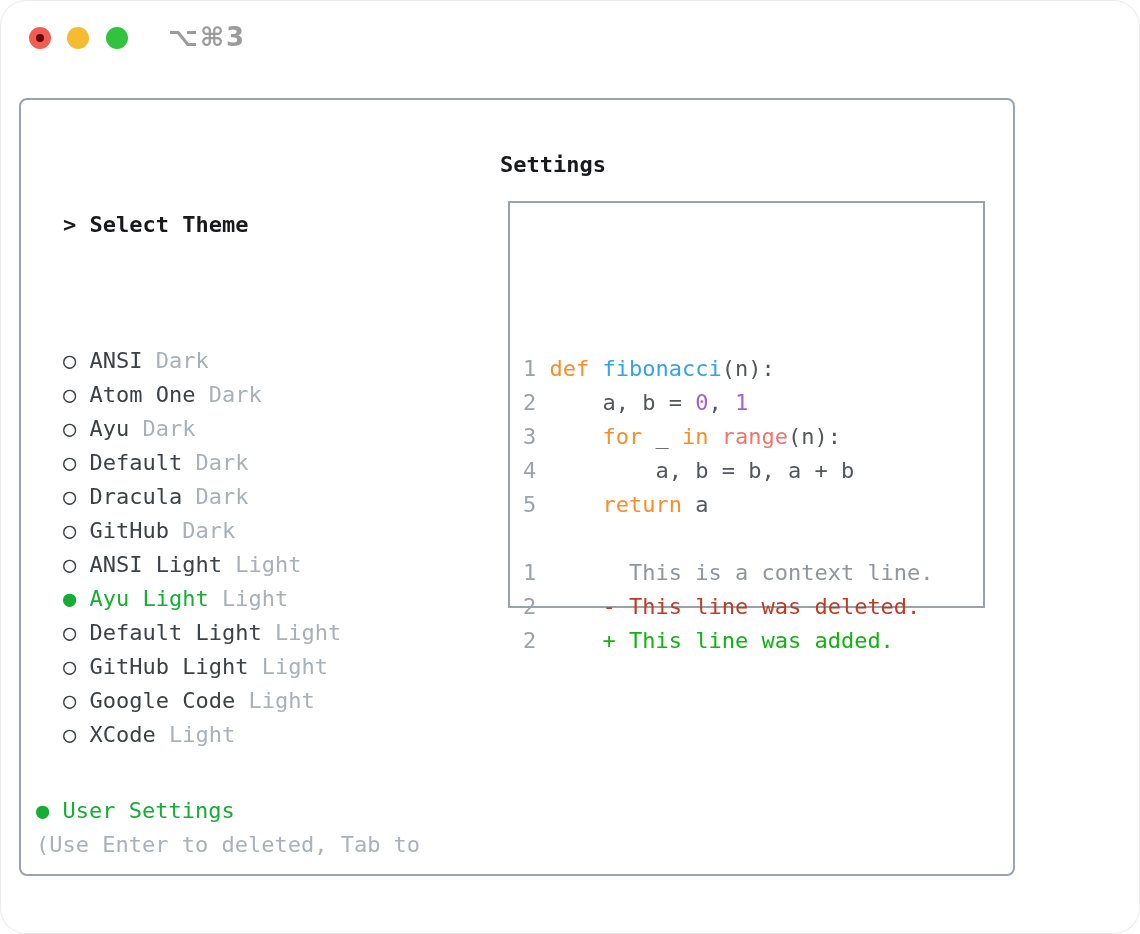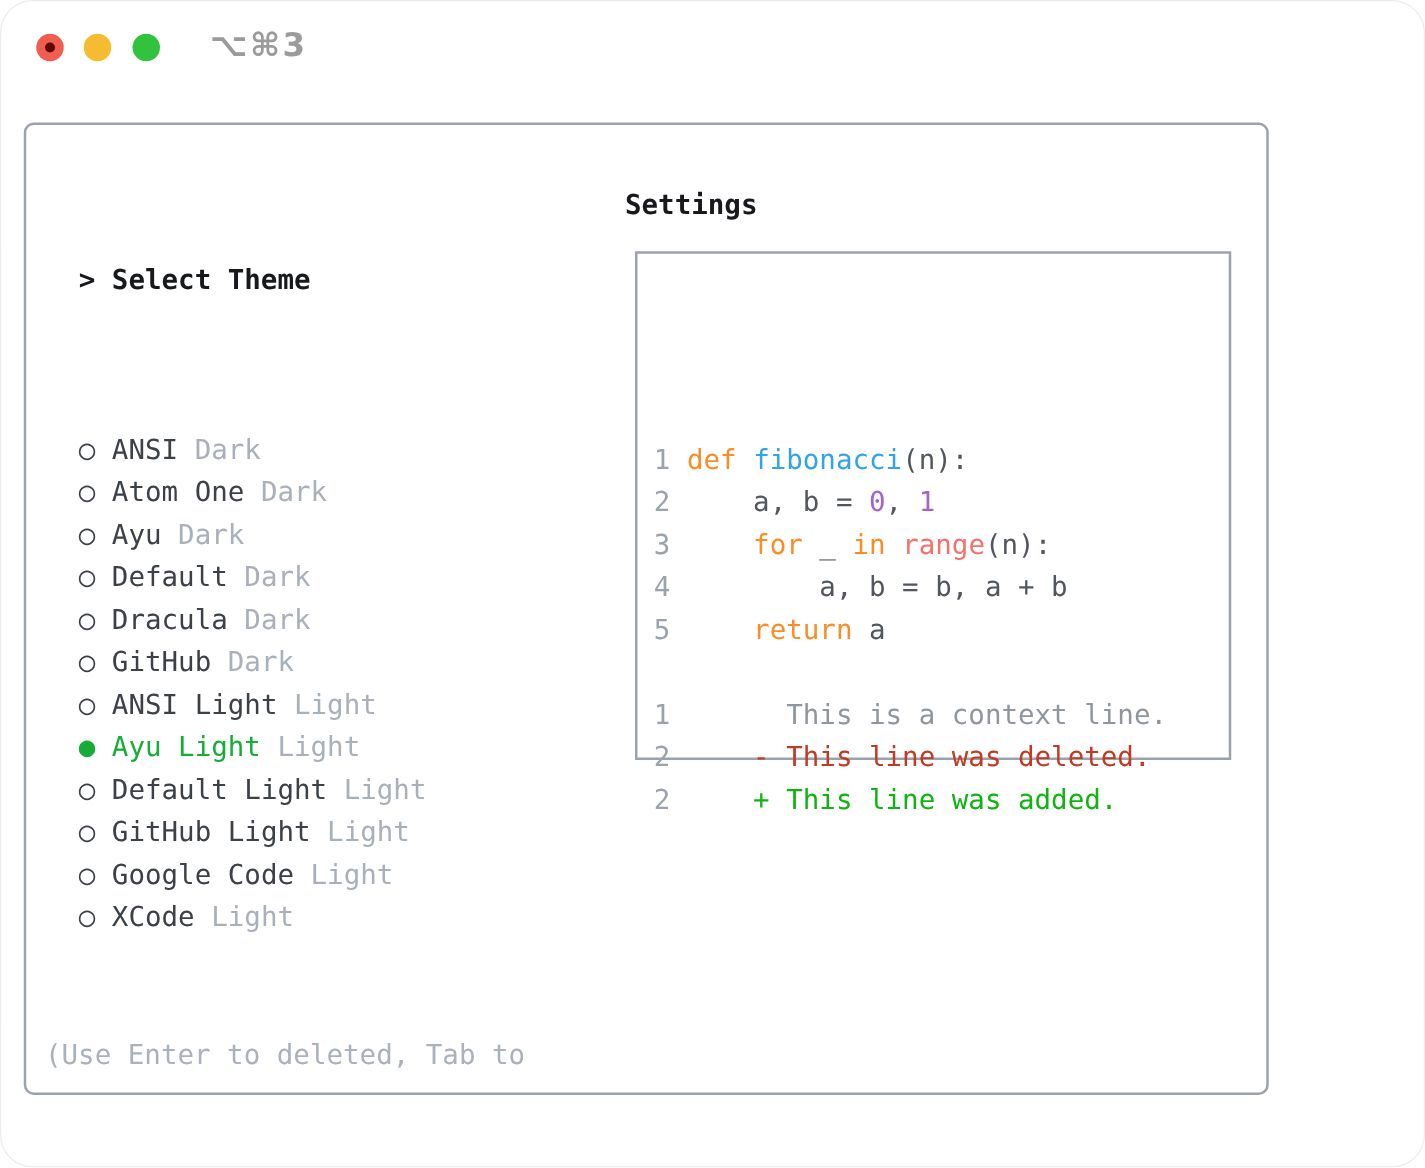--- a/index.html
+++ b/index.html
@@ -64,21 +64,21 @@
 <div class="main-box">
 
   <div class="theme-list mono">
     <div class="row"><span class="caret">&gt;</span><span class="hdr gap1">Select Theme</span></div>
     
   <div class="row"><span class="marker">○</span><span class="nm"> ANSI</span><span class="suffix"> Dark</span></div><div class="row"><span class="marker">○</span><span class="nm"> Atom One</span><span class="suffix"> Dark</span></div><div class="row"><span class="marker">○</span><span class="nm"> Ayu</span><span class="suffix"> Dark</span></div><div class="row"><span class="marker">○</span><span class="nm"> Default</span><span class="suffix"> Dark</span></div><div class="row"><span class="marker">○</span><span class="nm"> Dracula</span><span class="suffix"> Dark</span></div><div class="row"><span class="marker">○</span><span class="nm"> GitHub</span><span class="suffix"> Dark</span></div><div class="row"><span class="marker">○</span><span class="nm"> ANSI Light</span><span class="suffix"> Light</span></div><div class="row"><span class="marker green">●</span><span class="nm green"> Ayu Light</span><span class="suffix"> Light</span></div><div class="row"><span class="marker">○</span><span class="nm"> Default Light</span><span class="suffix"> Light</span></div><div class="row"><span class="marker">○</span><span class="nm"> GitHub Light</span><span class="suffix"> Light</span></div><div class="row"><span class="marker">○</span><span class="nm"> Google Code</span><span class="suffix"> Light</span></div><div class="row"><span class="marker">○</span><span class="nm"> XCode</span><span class="suffix"> Light</span></div></div>
 
   <div class="apply-block mono">
     <div>
       
-    <div class="row"></div></div>
+    <div class="row"><span class="marker green">●</span><span class="nm green"> User Settings</span></div><div class="row"></div></div>
   </div>
 
   <div class="hint-block mono">
     <div class="row">(Use Enter to deleted, Tab to</div>
     <div class="row">change focus)</div>
   </div>
 
   <div class="preview-title mono">Settings</div>
 
   <div class="pbox">

